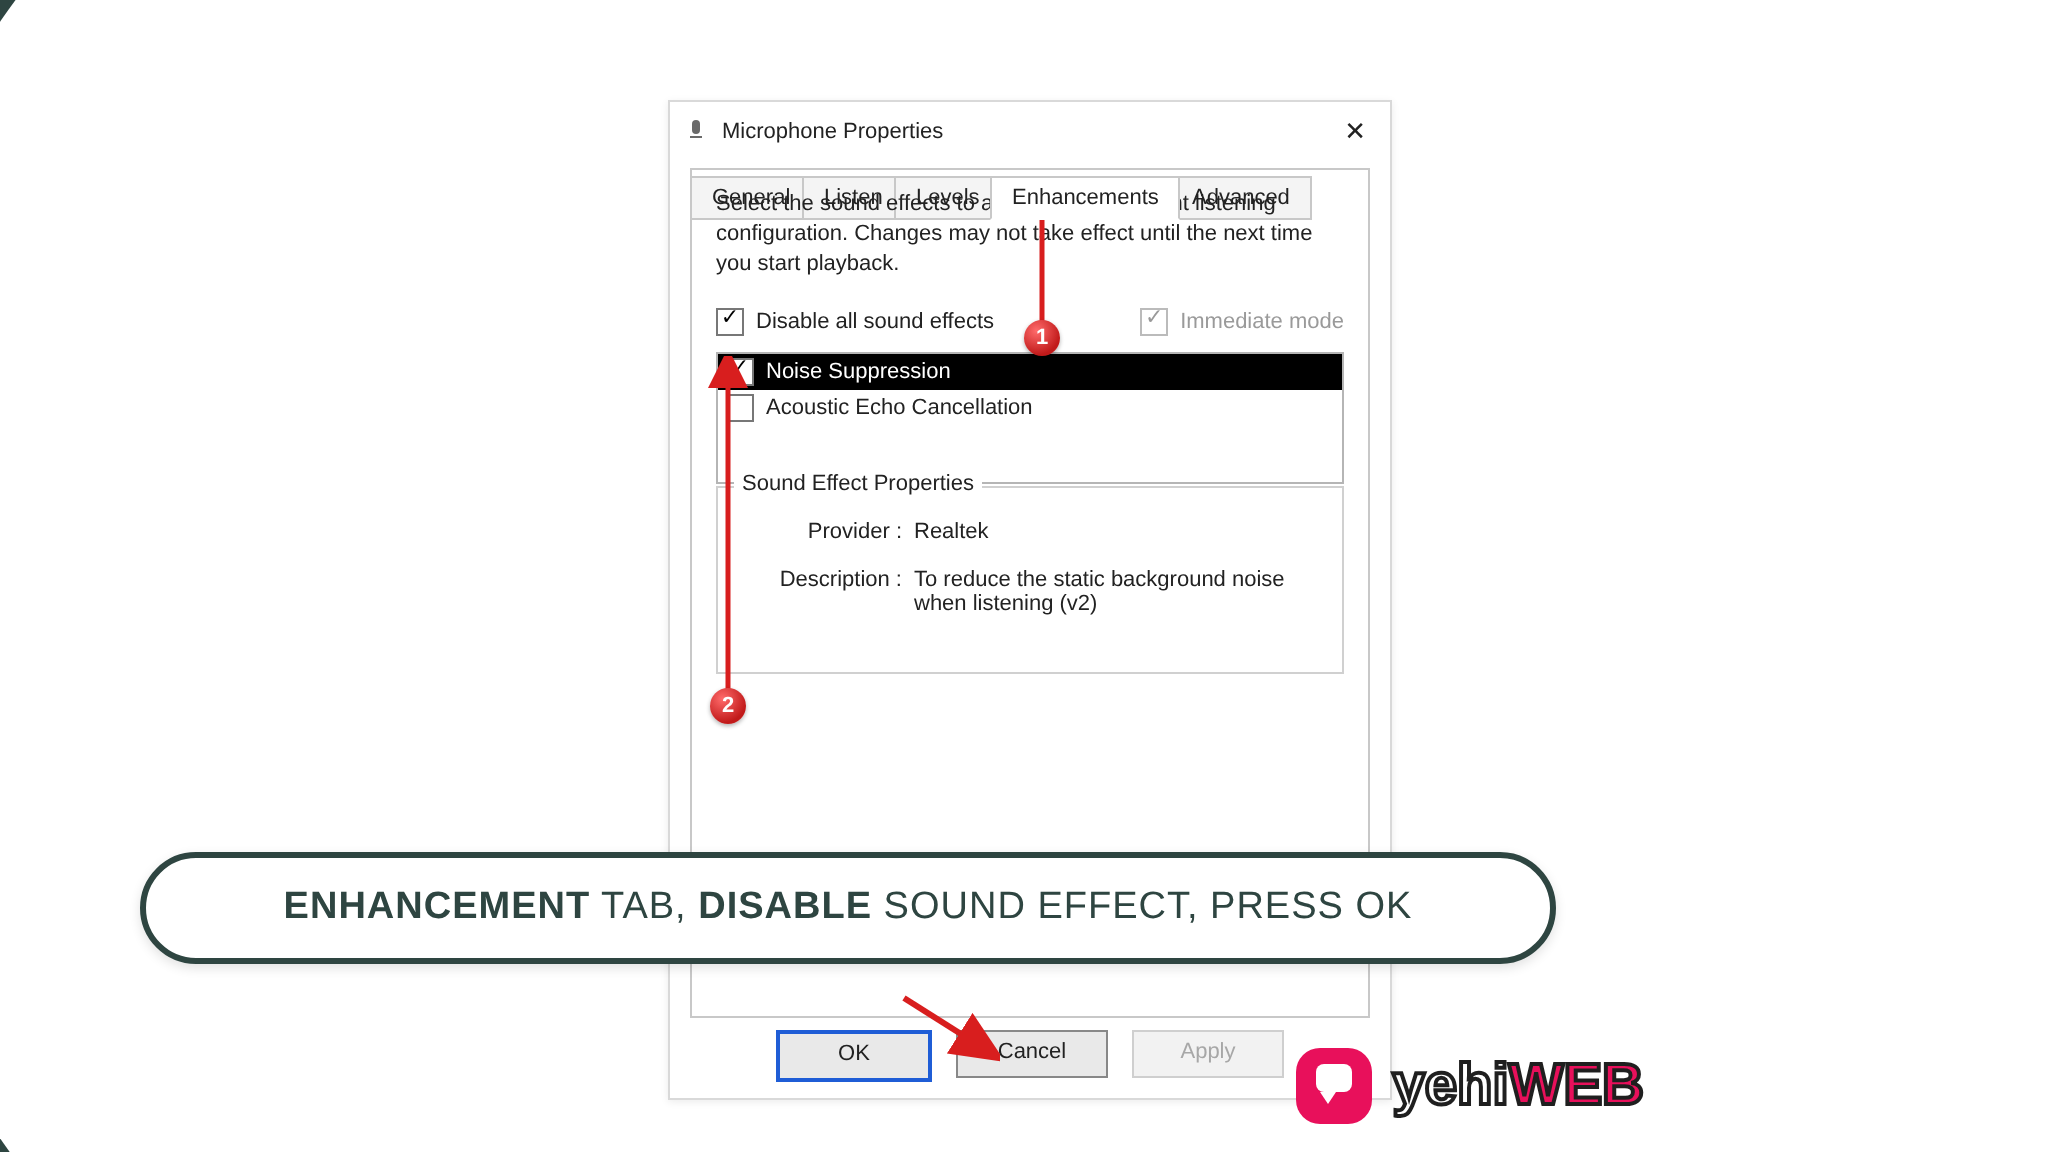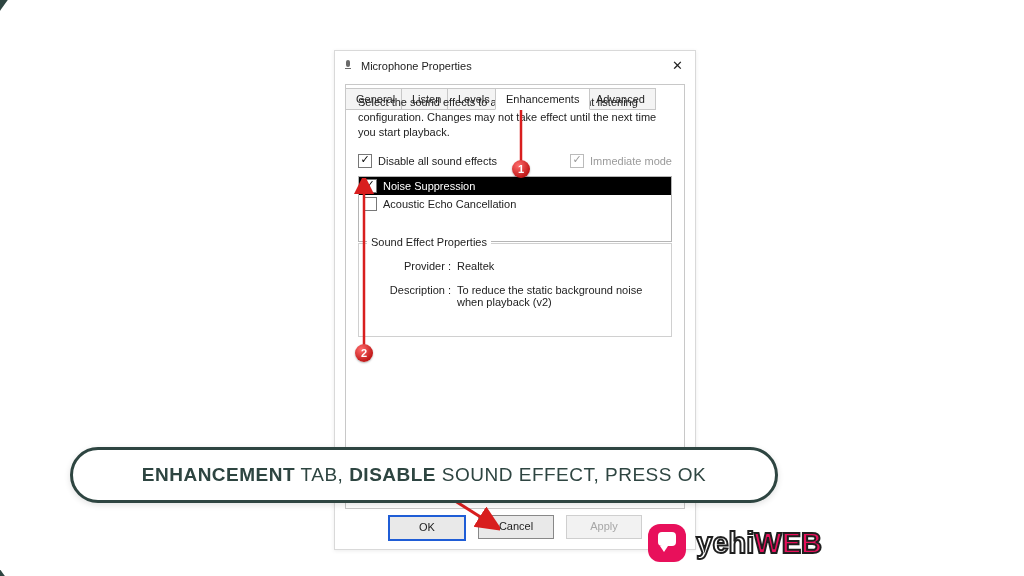--- a/index.html
+++ b/index.html
@@ -34,21 +34,21 @@
   .kv .k { width: 78px; text-align: right; padding-right: 6px; }
   .kv .v { flex: 1; }
   .buttons { position: absolute; left: 0; right: 0; bottom: 8px; display: flex; justify-content: center; gap: 12px; }
   .btn { width: 74px; height: 22px; line-height: 20px; text-align: center; border: 1px solid #888; background: #e9e9e9; cursor: default; }
   .btn.primary { border: 2px solid #1f5dd6; background: #e9e9e9; }
   .btn.disabled { color: #a7a7a7; border-color: #cfcfcf; background: #f2f2f2; }
   
   .marker { position: absolute; width: 18px; height: 18px; border-radius: 50%; background: radial-gradient(circle at 35% 30%, #ff6b6b, #c11a1a 70%); color: #fff; font-size: 11px; font-weight: 600; display: flex; align-items: center; justify-content: center; box-shadow: 0 1px 2px rgba(0,0,0,0.3); }
   .arrow-svg { position: absolute; pointer-events: none; }
   
-  .banner { position: absolute; left: 70px; right: 70px; top: 447px; background: #fff; border: 3px solid #2e4541; border-radius: 36px; padding: 14px 28px; text-align: center; font-size: 19px; letter-spacing: .5px; color: #2e4541; box-shadow: 0 2px 6px rgba(0,0,0,0.12); }
+  .banner { position: absolute; left: 70px; right: 70px; top: 426px; background: #fff; border: 3px solid #2e4541; border-radius: 36px; padding: 14px 28px; text-align: center; font-size: 19px; letter-spacing: .5px; color: #2e4541; box-shadow: 0 2px 6px rgba(0,0,0,0.12); }
   .banner b { font-weight: 800; }
   
   .brand { position: absolute; right: 26px; bottom: 14px; display: flex; align-items: center; gap: 10px; }
   .brand .badge { width: 38px; height: 38px; border-radius: 12px; background: #e8105b; position: relative; }
   .brand .badge::before { content: ""; position: absolute; left: 10px; top: 8px; width: 18px; height: 14px; background: #fff; border-radius: 4px; }
   .brand .badge::after { content: ""; position: absolute; left: 12px; top: 22px; width: 0; height: 0; border-left: 4px solid transparent; border-right: 4px solid transparent; border-top: 6px solid #fff; }
   .brand .txt { font-size: 29px; font-weight: 700; color: #fff; }
   .brand .txt .w { color: #e8105b; }
   .brand .txt { -webkit-text-stroke: 2px #1f1f1f; }
 </style>
@@ -96,21 +96,21 @@
       </div>
 
       <div class="group">
         <span class="legend">Sound Effect Properties</span>
         <div class="kv">
           <span class="k">Provider :</span>
           <span class="v">Realtek</span>
         </div>
         <div class="kv" style="margin-top:12px">
           <span class="k">Description :</span>
-          <span class="v">To reduce the static background noise when playback (v2)</span>
+          <span class="v">To reduce the static background noise when listening (v2)</span>
         </div>
       </div>
     </div>
 
     <div class="buttons">
       <div class="btn primary">OK</div>
       <div class="btn">Cancel</div>
       <div class="btn disabled">Apply</div>
     </div>
   </div>

